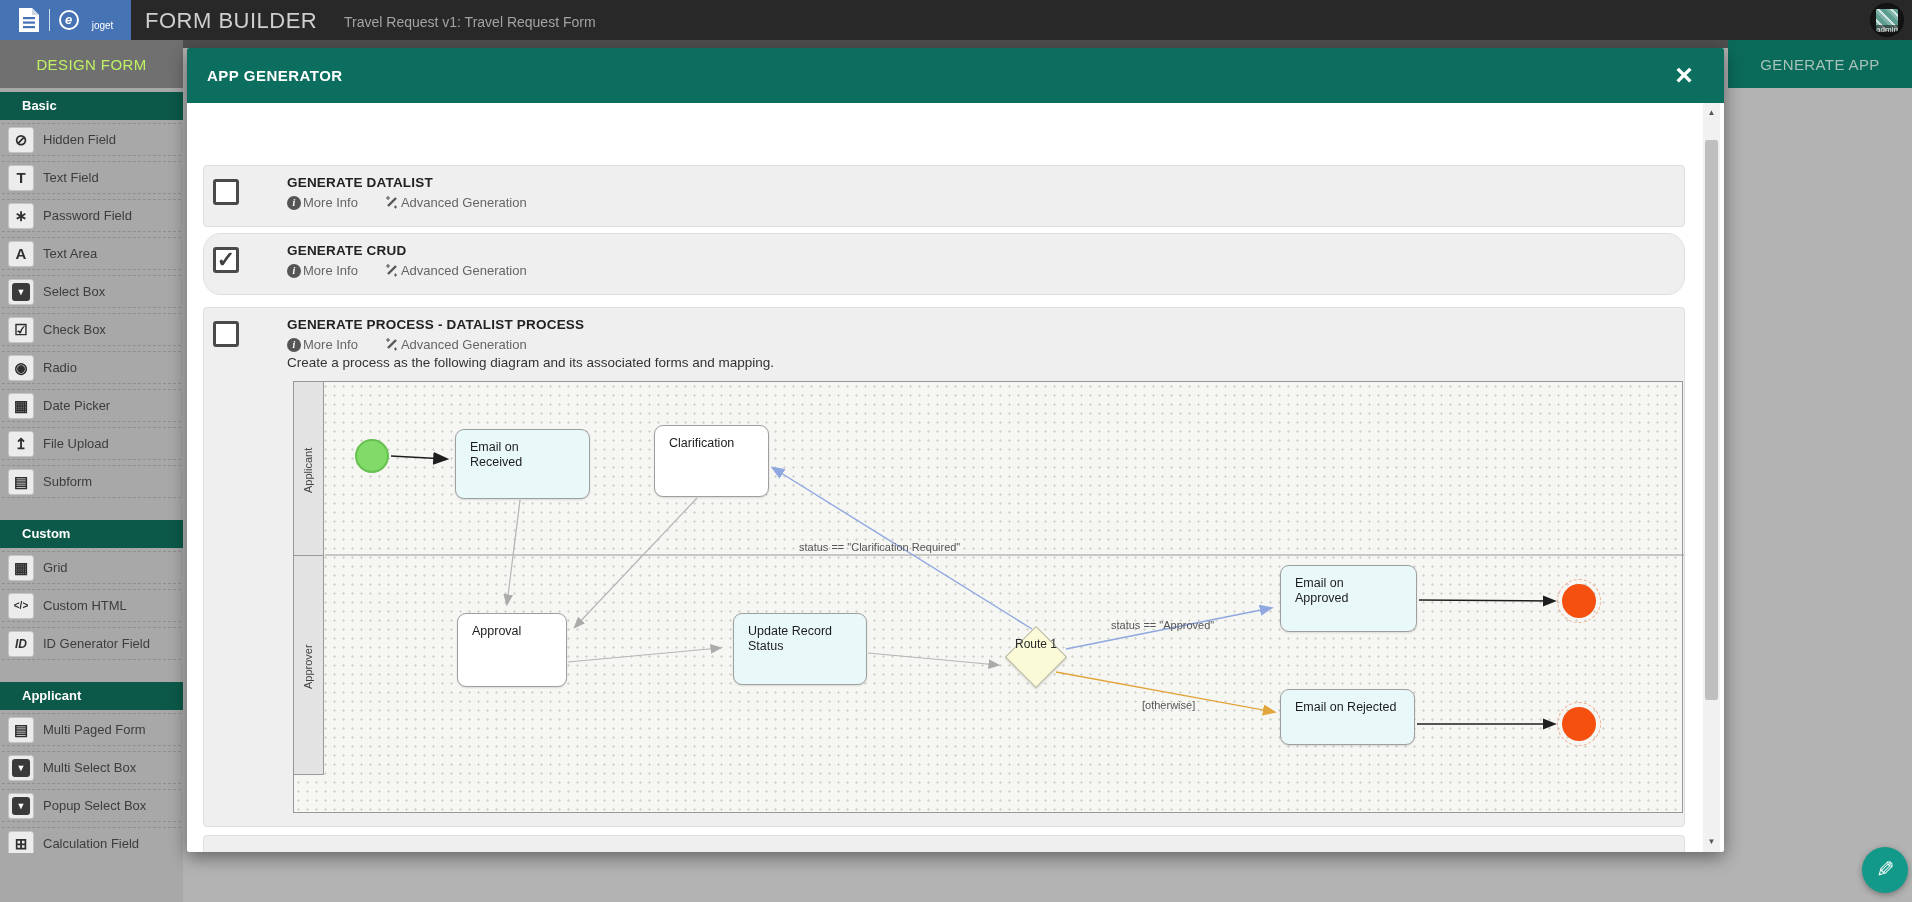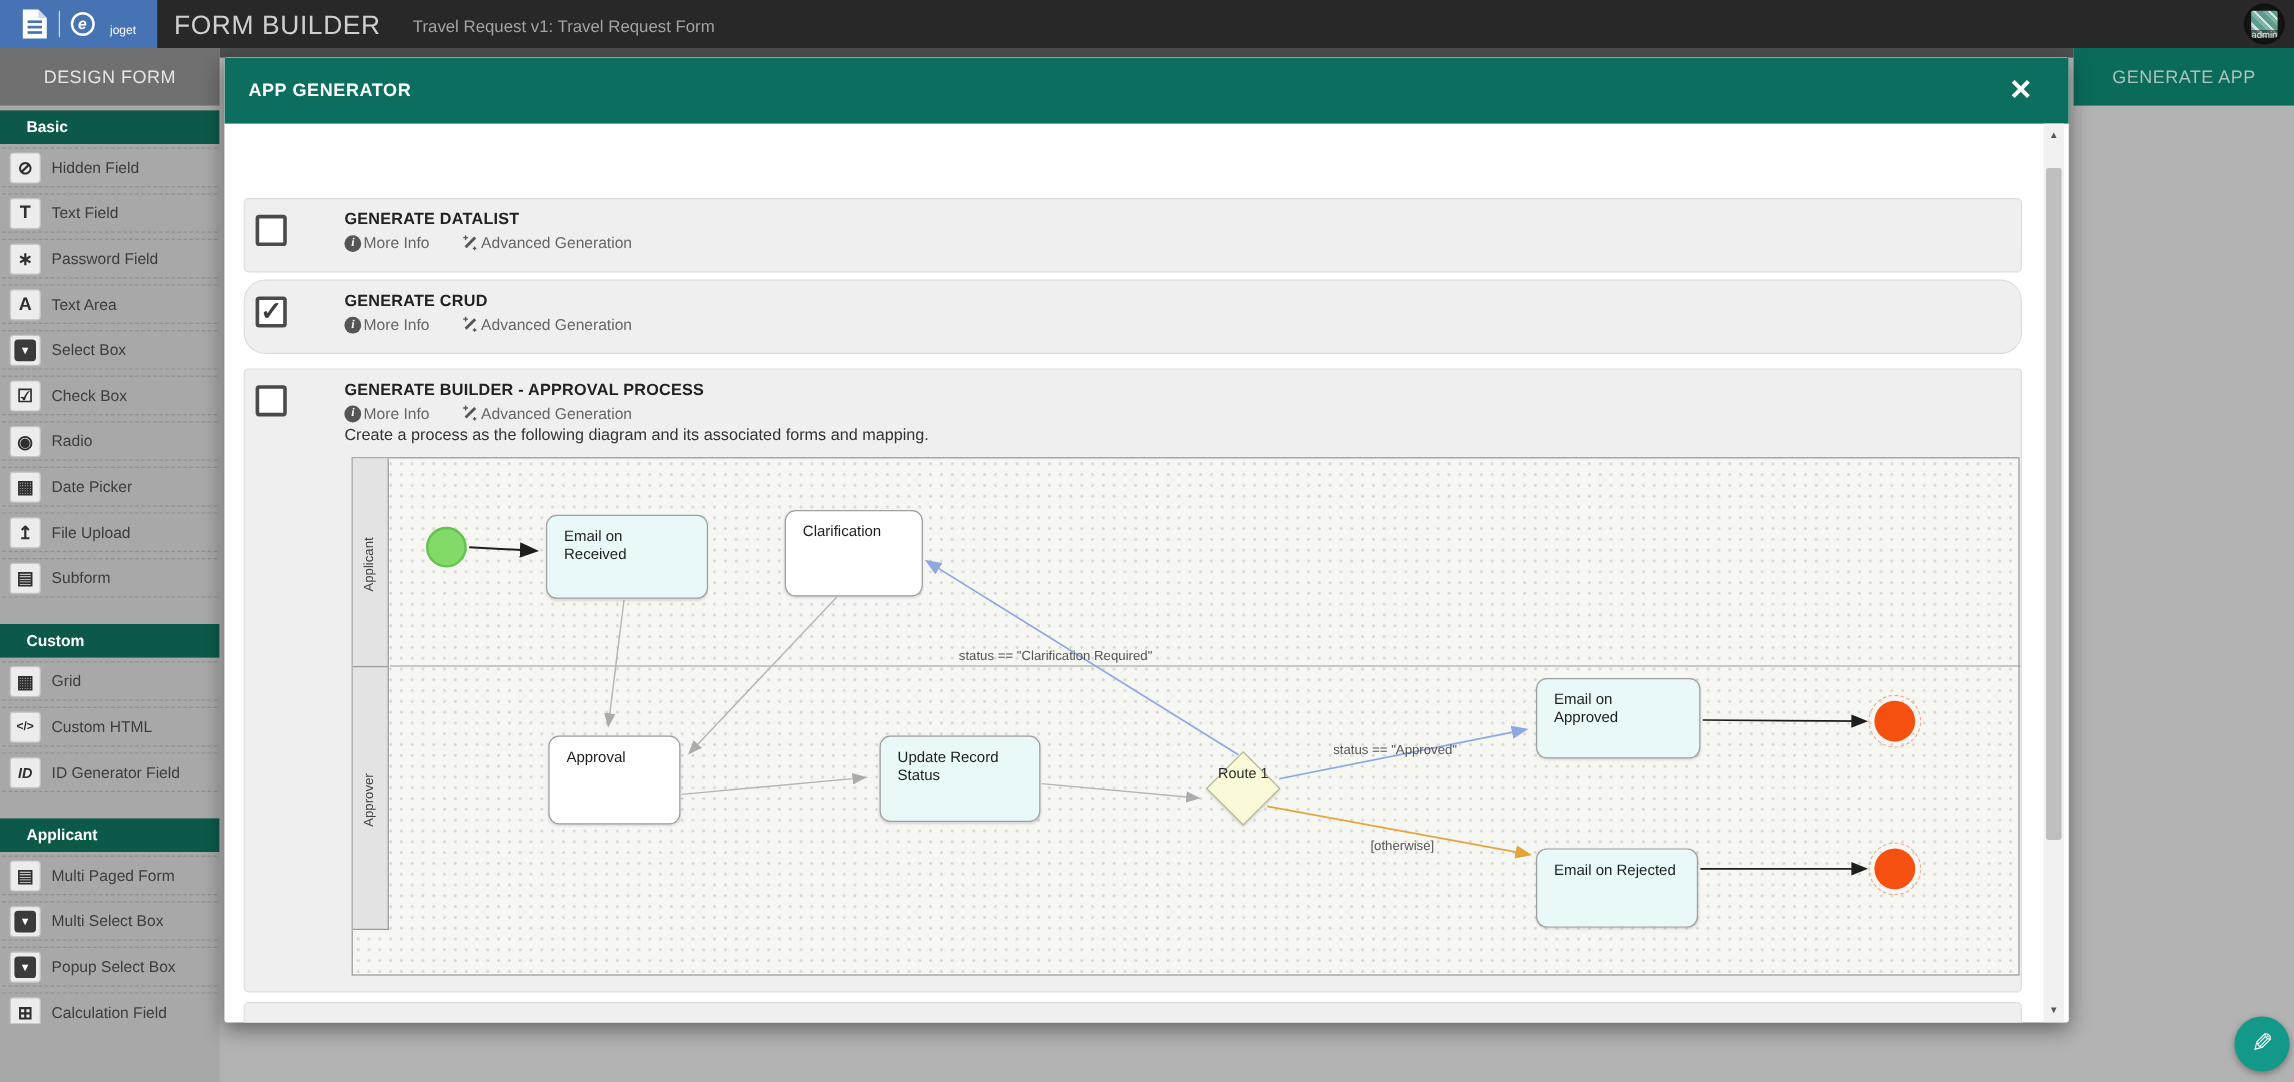--- a/index.html
+++ b/index.html
@@ -16,21 +16,21 @@
   .joget-word { font-size:10px; margin-top:10px; margin-left:13px; color:#fff; }
   .app-title { position:absolute; left:145px; top:8px; font-size:22px; color:#cfcfcf; letter-spacing:.5px; }
   .app-subtitle { position:absolute; left:344px; top:14px; font-size:14px; color:#a3a3a3; }
   .avatar { position:absolute; right:8px; top:3px; width:34px; height:34px; border-radius:50%; overflow:hidden; background:#141414; border:2px solid #111; }
   .avatar .pic { position:absolute; left:4px; top:4px; right:4px; bottom:4px; background:
       repeating-linear-gradient(45deg,#5d9c91 0 4px,#7fb3a9 4px 7px,#cfe3de 7px 9px); }
   .avatar .uname { position:absolute; left:0; right:0; bottom:0; font-size:8px; color:#e8e8e8; text-align:center; background:rgba(20,20,20,.55); line-height:10px; }
 
   
   .tabstrip-mid { position:absolute; left:183px; top:40px; width:1545px; height:8px; background:#4f4f4f; z-index:5; }
-  .tab-design { position:absolute; left:0; top:40px; width:183px; height:48px; background:#707070; color:#e5e5e5; font-size:15px; display:flex; align-items:center; justify-content:center; letter-spacing:.4px; z-index:6; }
+  .tab-design { position:absolute; left:0; top:40px; width:183px; height:48px; background:#707070; color:#bef264; font-size:15px; display:flex; align-items:center; justify-content:center; letter-spacing:.4px; z-index:6; }
   .tab-generate { position:absolute; left:1728px; top:40px; width:184px; height:48px; background:#0b6b5b; color:#a9c2ba; font-size:15px; display:flex; align-items:center; justify-content:center; letter-spacing:.4px; z-index:6; }
 
   
   .sidebar { position:absolute; left:0; top:88px; width:183px; height:814px; background:#a8a8a8; z-index:4; }
   .palette { position:absolute; left:0; top:0; width:183px; height:765px; overflow:hidden; padding-top:4px; }
   .sec-header { height:28px; background:#0c5949; color:#fff; font-size:13px; font-weight:bold; line-height:28px; padding-left:22px; }
   .section { margin-bottom:22px; }
   .sec-items { padding-top:3px; }
   .pal-item { height:33px; margin:0 2px 5px 2px; display:flex; align-items:center; gap:9px; padding-left:6px;
       border-top:1px dashed #8f8f8f; border-bottom:1px dashed #8f8f8f; cursor:grab; }
@@ -80,21 +80,21 @@
   .lane-applicant { top:28px; height:120px; left:8px; }
   .lane-approver { top:200px; height:170px; left:8px; }
   .edges { position:absolute; left:0; top:0; pointer-events:none; }
   .dnode { position:absolute; border:1px solid #9f9f9f; border-radius:9px; background:#fff; font-size:12.5px; color:#1d1d1d; padding:10px 40px 6px 14px; line-height:15px; box-shadow:0 1px 2px rgba(0,0,0,.12); }
   .cyan { background:#e9f8f9; }
   .n-email-received { left:161px; top:47px; width:135px; height:70px; }
   .n-clarification  { left:360px; top:43px; width:115px; height:72px; padding-right:12px; }
   .n-approval       { left:163px; top:231px; width:110px; height:74px; padding-right:8px; }
   .n-update-record  { left:439px; top:231px; width:134px; height:72px; padding-right:12px; }
   .n-email-approved { left:986px; top:183px; width:137px; height:67px; }
-  .n-email-rejected { left:986px; top:325px; width:135px; height:66px; padding-right:8px; }
+  .n-email-rejected { left:986px; top:307px; width:135px; height:56px; padding-right:8px; }
   .n-start { position:absolute; left:61px; top:57px; width:34px; height:34px; border-radius:50%; background:#82da68; border:2px solid #64c24e; }
   .n-end { position:absolute; width:34px; height:34px; border-radius:50%; background:#f5500f; }
   .end1 { left:1268px; top:202px; } .end2 { left:1268px; top:325px; }
   .end-ring { position:absolute; width:44px; height:44px; border:1px dashed #f0a88e; border-radius:50%; }
   .ring1 { left:1263px; top:197px; } .ring2 { left:1263px; top:320px; }
   .n-route { position:absolute; left:720px; top:253px; width:44px; height:44px; background:#fafad8; border:1px solid #b3b39a; transform:rotate(45deg); box-shadow:1px 1px 2px rgba(0,0,0,.15); }
   .route-label { position:absolute; left:712px; top:255px; width:60px; text-align:center; font-size:12px; color:#2a2a2a; }
   .edge-label { position:absolute; font-size:11px; color:#555; white-space:nowrap; }
   .lab-clar { left:505px; top:159px; }
   .lab-appr { left:817px; top:237px; }
@@ -292,21 +292,21 @@
               <path d="M2 3 h4 M4 1 v4 M10 12 h3 M11.5 10.5 v3" stroke="#555" stroke-width="1.1" fill="none"></path>
             </svg>
           </span>
           <span>Advanced Generation</span>
         </span>
     </div>
   </div>
 
   <div class="gen-row row3">
     <span class="gcheck"></span>
-    <div class="gtitle">GENERATE BUILDER - APPROVAL PROCESS</div>
+    <div class="gtitle">GENERATE PROCESS - DATALIST PROCESS</div>
     <div class="glinks">
       <span class="glink">
           <span class="info-ic">i</span>
           <span>More Info</span>
         </span>
       <span class="glink">
           <span class="wand-ic">
             <svg width="15" height="15" viewBox="0 0 15 15">
               <line x1="4" y1="11" x2="12" y2="3" stroke="#555" stroke-width="2.4"></line>
               <path d="M2 3 h4 M4 1 v4 M10 12 h3 M11.5 10.5 v3" stroke="#555" stroke-width="1.1" fill="none"></path>

